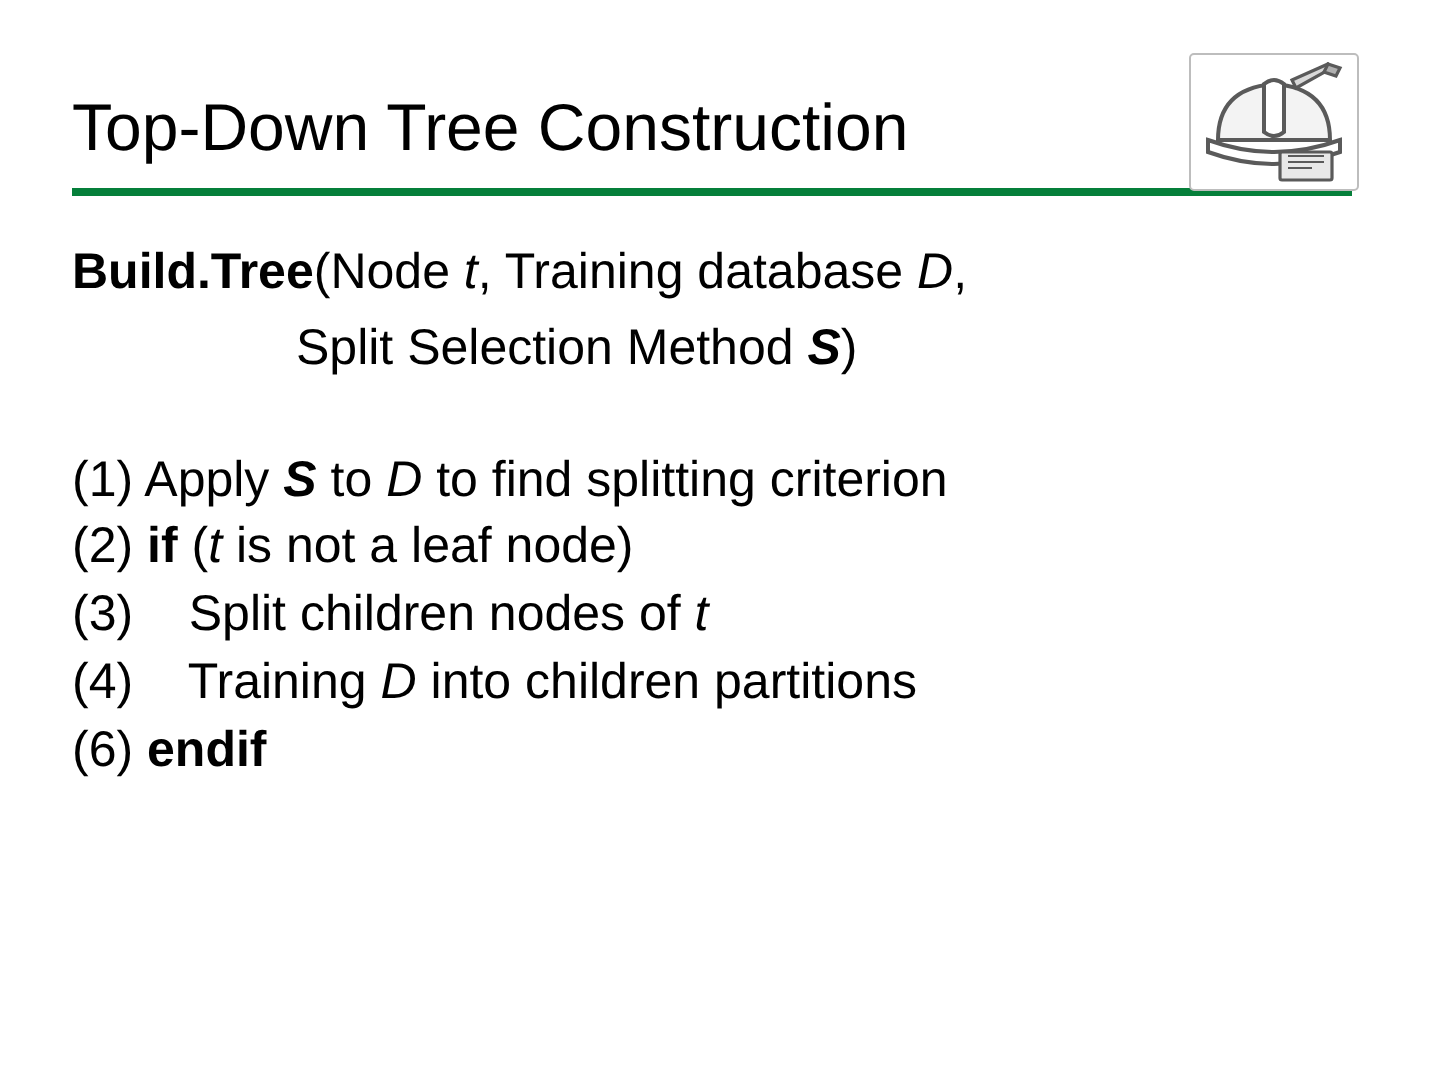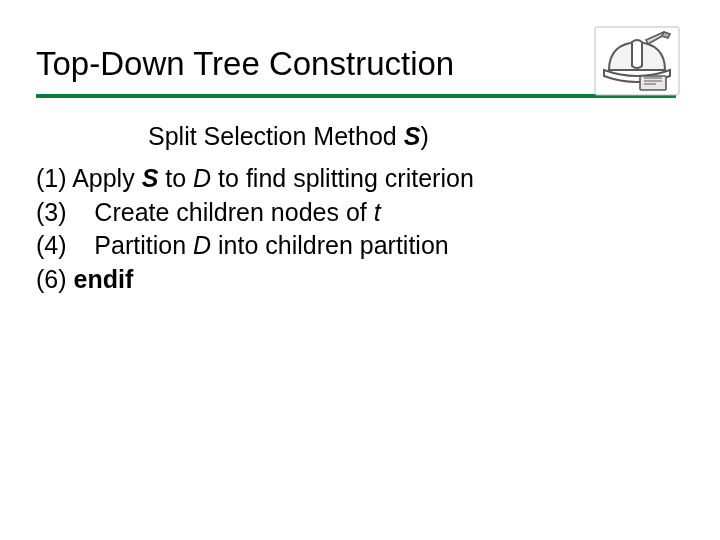--- a/index.html
+++ b/index.html
@@ -50,21 +50,21 @@
     top: 120px;
     right: 60px;
     font-size: 25px;
     line-height: 1.35;
   }
   .sig {
     margin-bottom: 4px;
   }
   .sig2 {
     padding-left: 112px;
-    margin-bottom: 8px;
+    margin-bottom: 32px;
   }
   .steps {
   }
   .step {
     white-space: nowrap;
   }
   .bold { font-weight: bold; }
   .it { font-style: italic; }
 </style>
 </head>
@@ -86,47 +86,56 @@
       <path d="M70 6 L76 8 L74 12 L68 10 Z" fill="#b0b0b0" stroke="#5a5a5a" stroke-width="1.6"></path>
       <rect x="46" y="50" width="26" height="14" rx="1" fill="#e8e8e8" stroke="#5a5a5a" stroke-width="1.6"></rect>
       <line x1="50" y1="52" x2="68" y2="52" stroke="#5a5a5a" stroke-width="1"></line>
       <line x1="50" y1="55" x2="68" y2="55" stroke="#5a5a5a" stroke-width="1"></line>
       <line x1="50" y1="58" x2="62" y2="58" stroke="#5a5a5a" stroke-width="1"></line>
     </svg>
   </div>
 
   <div class="body">
 
+    <div class="sig">
+      <span class="bold">Build.Tree</span><span>(</span><span>Node</span><span> </span><span class="it">t</span><span>,</span><span> </span><span>Training database</span><span> </span><span class="it">D</span><span>,</span>
+    </div>
     <div class="sig2">
       <span>Split Selection Method</span><span> </span><span class="it bold">S</span><span>)</span>
     </div>
 
     <div class="steps">
 
       <div class="step">
         <span>(1)</span>
         <span>Apply</span>
         <span class="it bold">S</span>
         <span>to</span>
         <span class="it">D</span>
         <span>to find splitting criterion</span>
       </div>
 
+      <div class="step">
+        <span>(2)</span>
+        <span class="bold">if</span>
+        <span>(</span><span class="it">t</span>
+        <span>is not a leaf node)</span>
+      </div>
 
       <div class="step">
         <span>(3)</span>&nbsp;&nbsp;&nbsp;
-        <span>Create children nodes of</span>
+        <span>Split children nodes of</span>
         <span class="it">t</span>
       </div>
 
       <div class="step">
         <span>(4)</span>&nbsp;&nbsp;&nbsp;
-        <span>Partition</span>
+        <span>Training</span>
         <span class="it">D</span>
-        <span>into children partition</span>
+        <span>into children partitions</span>
       </div>
 
 
       <div class="step">
         <span>(6)</span>
         <span class="bold">endif</span>
       </div>
 
     </div>
   </div>

